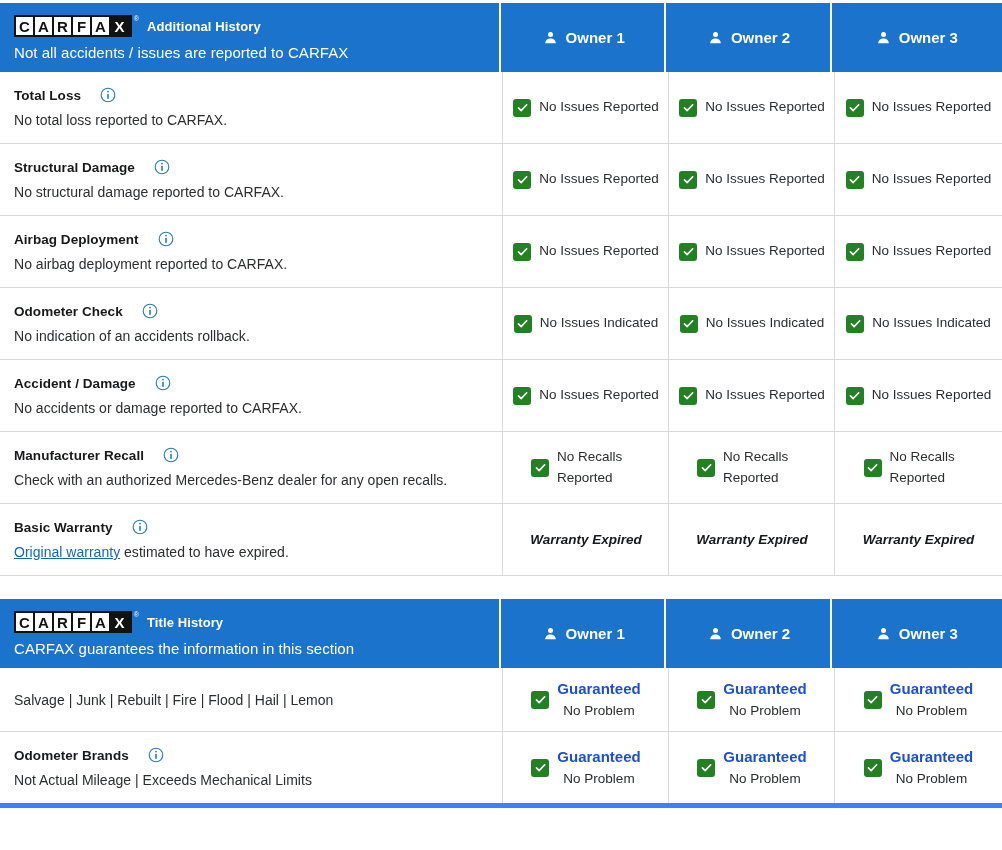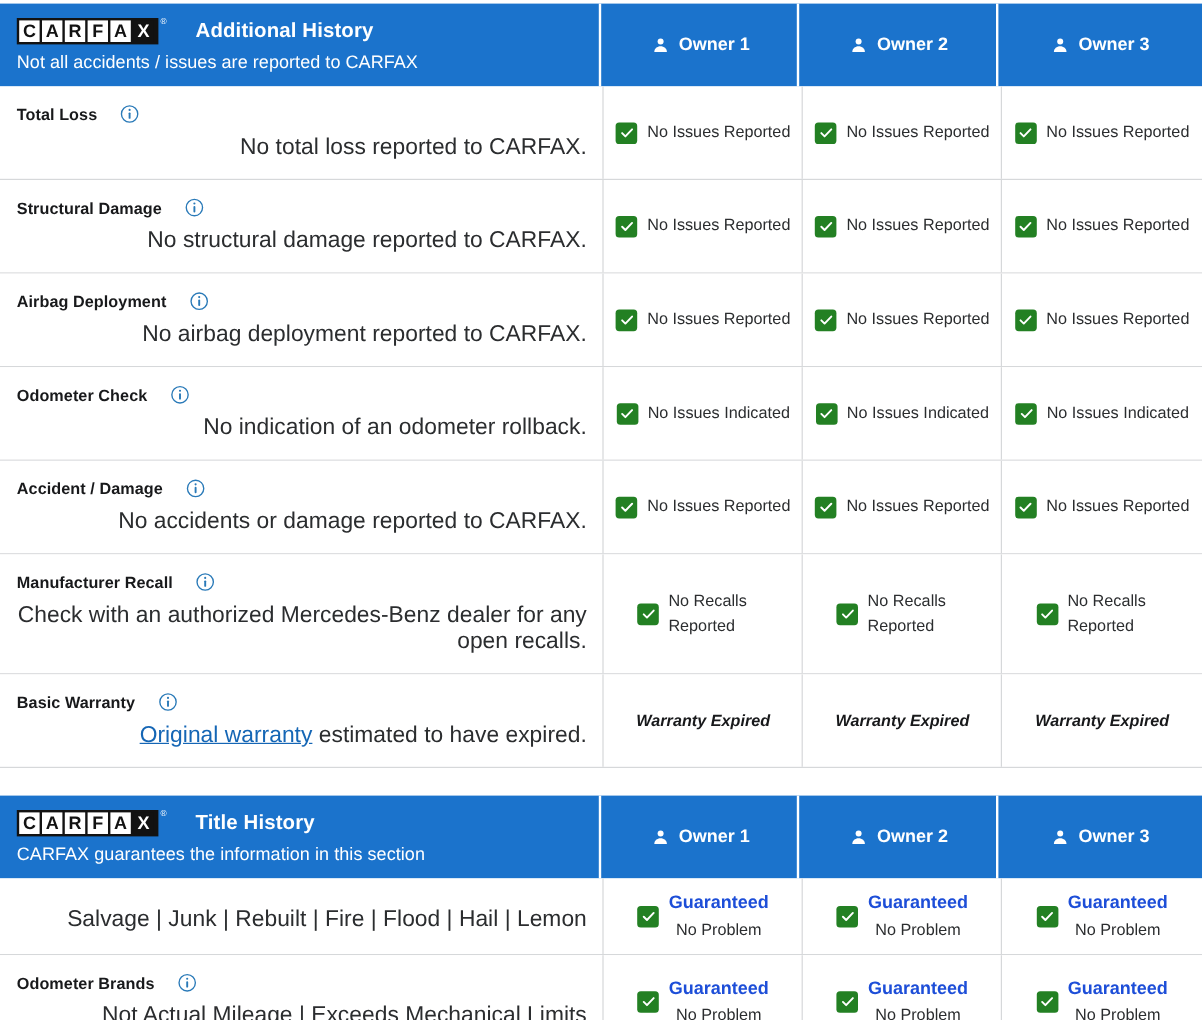--- a/index.html
+++ b/index.html
@@ -84,24 +84,24 @@
     position: absolute;
     right: -7px;
     top: 0px;
     color: #ffffff;
     font-size: 7px;
     line-height: 1;
   }
 
   .sec-title-text {
     color: #ffffff;
-    font-size: 17px;
+    font-size: 13px;
     font-weight: bold;
     letter-spacing: .1px;
-    margin-left: 22px;
+    margin-left: 6px;
   }
 
   .sec-subtitle {
     color: #ffffff;
     font-size: 15px;
     margin-top: 7px;
     letter-spacing: .05px;
   }
 
   .owner-head {
@@ -156,25 +156,24 @@
   }
   .label-title {
     font-size: 13.5px;
     font-weight: bold;
     color: #18191b;
     letter-spacing: .05px;
   }
   .info-icon { width: 16px; height: 16px; display: block; cursor: pointer; }
 
   .label-desc {
-    font-size: 19px;
+    font-size: 14px;
     color: #2b2d2f;
     margin-top: 9px;
     letter-spacing: .02px;
-    text-align: right;
   }
   .label-desc a {
     color: #1566b5;
     text-decoration: underline;
   }
 
   .val-cell {
     width: 166px;
     display: flex;
     align-items: center;
@@ -401,21 +400,21 @@
             <div class="label-title-line">
               <span class="label-title">Odometer Check</span>
               <span>
                 <svg class="info-icon" viewBox="0 0 24 24" aria-hidden="true">
                   <circle cx="12" cy="12" r="10.2" fill="none" stroke="#2a7ab8" stroke-width="1.7"></circle>
                   <circle cx="12" cy="6.9" r="1.35" fill="#2a7ab8"></circle>
                   <rect x="10.8" y="10.0" width="2.4" height="8.0" rx="1.1" fill="#2a7ab8"></rect>
                 </svg>
               </span>
             </div>
-            <div class="label-desc">No indication of an odometer rollback.</div>
+            <div class="label-desc">No indication of an accidents rollback.</div>
           </div>
           <div class="val-cell">
             <span class="check-box">
               <svg viewBox="0 0 24 24" aria-hidden="true">
                 <path d="M4.5 12.8l5.0 5.0L19.8 7.0" fill="none" stroke="#ffffff" stroke-width="3.0" stroke-linecap="round" stroke-linejoin="round"></path>
               </svg>
             </span>
             <span class="val-text">No Issues Indicated</span>
           </div>
           <div class="val-cell">

